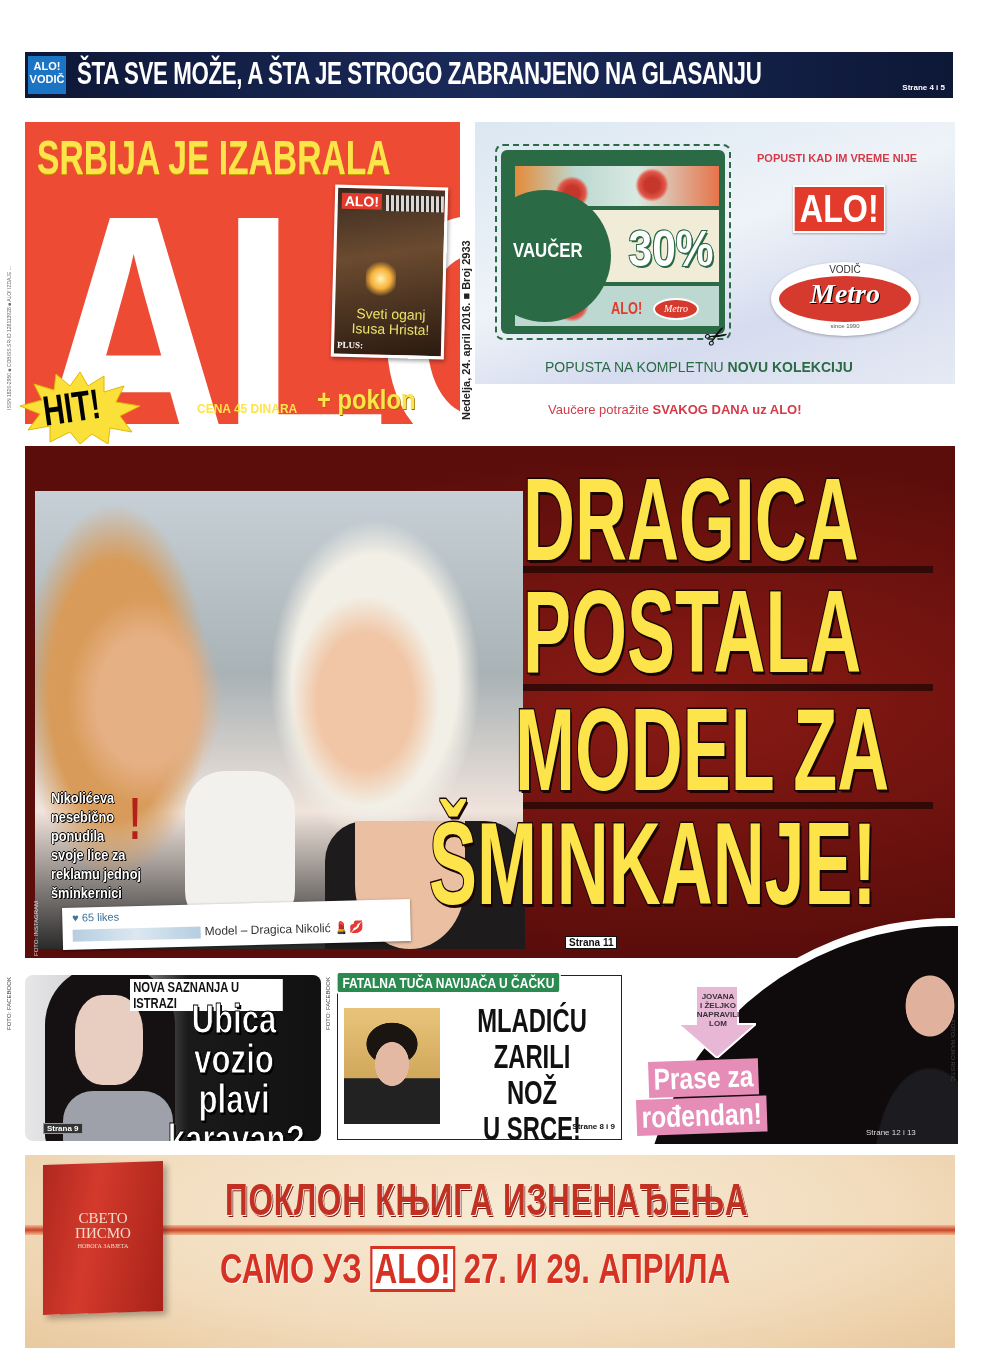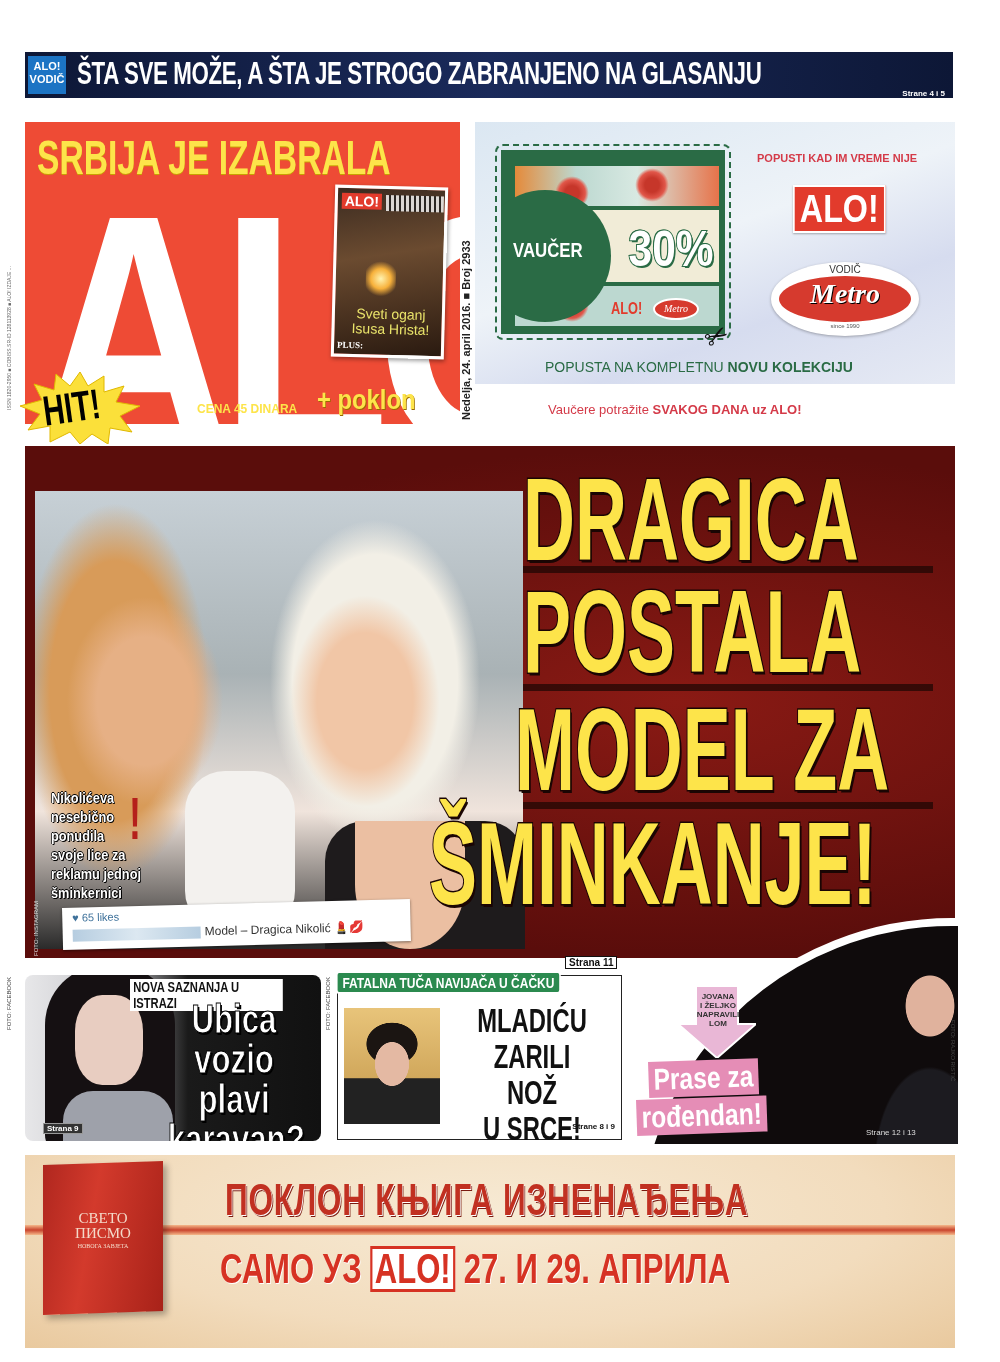--- a/index.html
+++ b/index.html
@@ -5,21 +5,21 @@
   * { box-sizing: border-box; margin: 0; padding: 0; }
   html, body { width: 1000px; height: 1362px; background: #ffffff; overflow: hidden; }
   body { position: relative; font-family: "Liberation Sans", sans-serif; }
   .abs { position: absolute; }
   .cond { font-family: "Liberation Sans", sans-serif; font-weight: 700; transform-origin: left top; white-space: nowrap; }
 
   
   #top-banner { left: 25px; top: 52px; width: 928px; height: 46px; background: linear-gradient(90deg,#0d1736,#1a2a5a 50%,#0d1736); }
   #top-banner .badge { left: 3px; top: 4px; width: 38px; height: 38px; background: #1c74c4; color:#fff; font-size: 11px; line-height: 13px; text-align:center; font-weight:700; padding-top:4px; }
   #top-banner .headline { left: 52px; top: 4px; color: #fff; font-size: 31px; letter-spacing: -0.5px; transform: scaleX(0.72); }
-  #top-banner .pages { right: 8px; bottom: 0; color: #fff; font-size: 8px; font-weight:700;margin-top:35px; }
+  #top-banner .pages { right: 8px; bottom: 6px; color: #fff; font-size: 8px; font-weight:700;margin-top:35px; }
 
   
   #masthead { left: 25px; top: 122px; width: 435px; height: 302px; background: #ee4b35; overflow: hidden; }
   #masthead .slogan { left: 12px; top: 8px; color: #fde44a; font-size: 48px; transform: scaleX(0.7); letter-spacing: 0; text-shadow: 0 1px 0 #c8a000; }
   #masthead .logo { left: 8px; top: 42px; color: #fff; font-family:"Liberation Sans",sans-serif; font-weight:700; font-size: 340px; line-height: 1; letter-spacing: -18px; transform: scaleX(0.82); transform-origin:left top; }
   #masthead .price { left: 172px; top: 280px; color: #fde44a; font-size: 12px; font-weight:700; }
   #masthead .poklon { left: 292px; top: 262px; color: #fde44a; font-size: 28px; font-weight: 700; transform: scaleX(0.85); text-shadow: 1px 1px 0 #9a6a00; }
   #hit-star { left: 20px; top: 372px; width: 120px; height: 72px; }
   #hit-text { left: 40px; top: 388px; color: #000; font-size: 42px; font-weight:700; transform: rotate(-8deg) scaleX(0.7); transform-origin:left top; text-shadow: 0 0 2px #fde44a; }
   #mini-cover { left: 333px; top: 186px; width: 113px; height: 172px; background: linear-gradient(170deg,#3a2a20,#6b4b30 40%,#2a1a10); border: 3px solid #fff; transform: rotate(1.5deg); box-shadow: 1px 2px 4px rgba(0,0,0,.4); }
@@ -27,21 +27,21 @@
   #mini-cover .cov-side { left: 48px; top: 6px; width: 58px; height: 16px; background: repeating-linear-gradient(90deg,#fff 0 3px,#222 3px 5px); opacity:.8; }
   #mini-cover .glow { left: 30px; top: 70px; width: 30px; height: 40px; background: radial-gradient(circle,#fff3b0,#f7b13b 40%,transparent 70%); }
   #mini-cover .cov-title { left: 6px; top: 118px; color: #e9e36a; font-size: 14px; line-height: 15px; font-weight:400; text-align:center; width: 100px; }
   #mini-cover .cov-plus { left: 3px; top: 152px; color: #fff; font-family:"Liberation Serif",serif; font-size: 9px; font-weight:700; }
   #side-date { left: 460px; top: 420px; color:#222; font-size: 11px; font-weight:700; transform: rotate(-90deg); transform-origin: left top; white-space:nowrap; }
   #side-imprint { left: 6px; top: 410px; color:#666; font-size: 5px; transform: rotate(-90deg); transform-origin:left top; white-space:nowrap; }
 
   
   #voucher-ad { left: 475px; top: 122px; width: 480px; height: 262px; background: linear-gradient(160deg,#dbe7f2,#eef3f8 45%,#d6dcef 70%,#e6eaf4); }
   #voucher-card { left: 20px; top: 22px; width: 236px; height: 196px; border: 2px dashed #2a6b45; border-radius: 8px; padding: 4px; }
-  #voucher-card .inner { position:absolute; left:4px; top:4px; right:4px; bottom:4px; background:#2a6b45; border-radius: 0; overflow:hidden; }
+  #voucher-card .inner { position:absolute; left:4px; top:4px; right:4px; bottom:4px; background:#2a6b45; border-radius: 6px; overflow:hidden; }
   #voucher-card .flowers { left: 14px; top: 16px; width: 204px; height: 40px; background: linear-gradient(90deg,#e58a3a,#bcd8d0 30%,#d8e9e2 60%,#e6734a); }
   #voucher-card .flower { width: 34px; height: 34px; border-radius: 50%; background: radial-gradient(circle,#c6362a 30%,#e1574a 55%,transparent 70%); }
   #voucher-card .strip { left: 14px; top: 60px; width: 204px; height: 72px; background: #f1ecd7; }
   #voucher-card .flowers2 { left: 14px; top: 136px; width: 204px; height: 40px; background: #bcd8d0; }
   #voucher-card .circle { left: -22px; top: 40px; width: 132px; height: 132px; border-radius: 50%; background: #2a6b45; }
   #voucher-card .vaucer-label { left: 12px; top: 88px; color:#fff; font-size: 21px; transform: scaleX(0.8); }
   #voucher-card .pct { left: 120px; top: 70px; color:#fff; font-size: 50px; font-weight:700; -webkit-text-stroke: 2px #2a6b45; paint-order: stroke; text-shadow: 2px 2px 0 #2a6b45, -1px -1px 0 #2a6b45; transform: scaleX(0.85); }
   #voucher-card .card-alo { left: 110px; top: 150px; color:#e23b2c; font-size: 16px; transform: scaleX(0.8); }
   #voucher-card .card-metro { left: 152px; top: 148px; width: 46px; height: 22px; border-radius: 50%; background:#d63a2e; border:2px solid #fff; color:#fff; font-family:"Liberation Serif",serif; font-style:italic; font-size: 10px; text-align:center; line-height:18px; }
   #scissors { left: 230px; top: 198px; font-size: 28px; color:#111; transform: rotate(-30deg); }
@@ -74,21 +74,21 @@
   #main-headline { left: 498px; top: 16px; width: 430px; }
   #main-headline .line { position:absolute; left: 0; color:#fde44a; font-size: 116px; font-weight:700; line-height:1; -webkit-text-stroke: 3px #1a0503; paint-order: stroke fill; transform: scaleX(0.62); transform-origin:left top; white-space:nowrap; text-shadow: 3px 3px 0 #1a0503; }
   #main-headline .rule { position:absolute; left:0; width:410px; height: 7px; background:#1a0503; opacity:.7; }
   #caption-side { left: 26px; top: 342px; color:#fff; font-size: 15px; line-height: 19px; font-weight:700; text-shadow: 1px 1px 0 #000, -1px 0 0 #000, 0 -1px 0 #000, 1px 0 0 #000; transform: scaleX(0.85); transform-origin:left top; }
   #exclaim { left: 100px; top: 338px; color:#b5201b; font-size: 60px; font-weight:700; transform: scaleX(0.6); }
   #insta-bar { left: 37px; top: 462px; width: 348px; height: 42px; background:#fff; transform: rotate(-1.5deg); transform-origin:left top; box-shadow: 0 1px 3px rgba(0,0,0,.5); }
   #insta-bar .likes { left: 10px; top: 4px; color:#3f729b; font-size: 11px; }
   #insta-bar .blur { left: 10px; top: 22px; width: 128px; height: 12px; background: linear-gradient(90deg,#b6cde0,#dce8f1,#b6cde0); }
   #insta-bar .cap { left: 142px; top: 20px; color:#333; font-size: 12px; }
   #foto-credit-main { left: 8px; top: 510px; color:#ddd; font-size: 6px; transform: rotate(-90deg); transform-origin:left top; white-space:nowrap; }
-  #strana-main { left: 540px; top: 490px; background:#fff; color:#111; font-size: 10px; font-weight:700; padding: 0 3px; border:1px solid #111;margin-top:20px; }
+  #strana-main { left: 540px; top: 490px; background:#fff; color:#111; font-size: 10px; font-weight:700; padding: 0 3px; border:1px solid #111; }
 
   
   #story-ubica { left: 25px; top: 975px; width: 296px; height: 166px; background: linear-gradient(90deg,#e7e7e9 0%,#c8c8cc 30%,#1a1a1a 55%,#111 100%); border-radius: 8px; overflow:hidden; }
   #story-ubica .hair { left: 20px; top: -10px; width: 130px; height: 190px; background: #151012; border-radius: 60px 60px 20px 20px; }
   #story-ubica .face { left: 50px; top: 20px; width: 68px; height: 90px; background: #e8cdc1; border-radius: 40%; }
   #story-ubica .shirt { left: 38px; top: 116px; width: 110px; height: 60px; background: #9ea1aa; border-radius: 30px 30px 0 0; }
   #story-ubica .kicker { left: 105px; top: 4px; background:#fff; color:#111; font-size: 14px; font-weight:700; padding: 0 4px; transform: scaleX(0.8); transform-origin:left top; }
   #story-ubica .headline { left: 124px; top: 24px; width: 170px; text-align:center; color:#fff; font-size: 40px; line-height: 40px; font-weight:700; -webkit-text-stroke: 1px #000; text-shadow: 2px 2px 0 #000; transform: scaleX(0.78); transform-origin: center top; }
   #story-ubica .pg { left: 18px; top: 148px; background:#333; color:#fff; font-size: 8px; font-weight:700; padding: 0 3px; border:1px solid #999; }
   #foto-fb-1 { left: 6px; top: 1030px; color:#444; font-size: 6px; transform: rotate(-90deg); transform-origin:left top; white-space:nowrap; }

